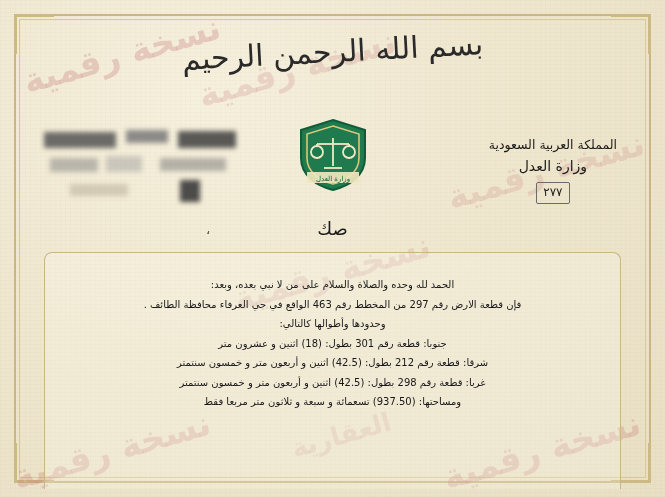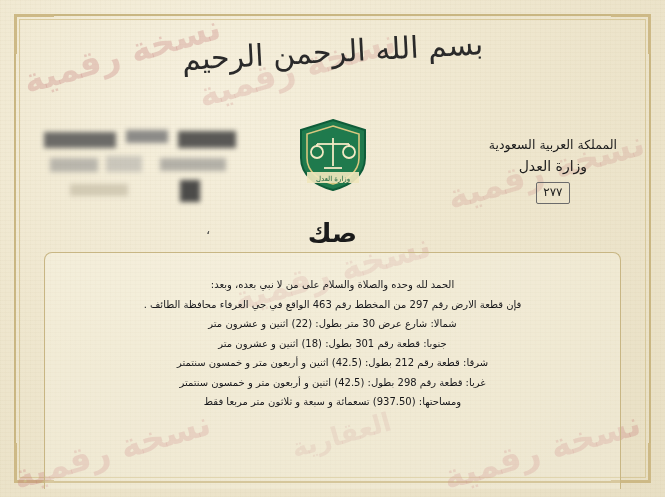--- a/index.html
+++ b/index.html
@@ -168,23 +168,22 @@
     font-size: 13px;
     color: #444;
   }
 
   
   .doc-title {
     position: absolute;
     left: 0; right: 0;
     top: 218px;
     text-align: center;
-    font-size: 26px;
+    font-size: 18px;
     color: #1b1b1b;
-    font-weight: bold;
   }
 
   
   .body-box {
     position: absolute;
     left: 44px;
     right: 44px;
     top: 252px;
     bottom: 8px;
     border: 1.5px solid #c8b684;
@@ -264,20 +263,20 @@
     <div class="rbar b8"></div>
   </div>
 
   <div class="stray-mark">،</div>
 
   <div class="doc-title">صك</div>
 
   <div class="body-box">
     <div class="body-line">الحمد لله وحده والصلاة والسلام على من لا نبي بعده، وبعد:</div>
     <div class="body-line">فإن قطعة الارض رقم 297 من المخطط رقم 463 الواقع في حي العرفاء محافظة الطائف .</div>
-    <div class="body-line">شمالا: شارع عرض 30 متر بطول: (22) اثنين و عشرون متر</div>
+    <div class="body-line">وحدودها وأطوالها كالتالي:</div>
     <div class="body-line">جنوبا: قطعة رقم 301 بطول: (18) اثنين و عشرون متر</div>
     <div class="body-line">شرقا: قطعة رقم 212 بطول: (42.5) اثنين و أربعون متر و خمسون سنتمتر</div>
     <div class="body-line">غربا: قطعة رقم 298 بطول: (42.5) اثنين و أربعون متر و خمسون سنتمتر</div>
     <div class="body-line">ومساحتها: (937.50) تسعمائة و سبعة و ثلاثون متر مربعا فقط</div>
   </div>
 
 </div>
 
 </body></html>

